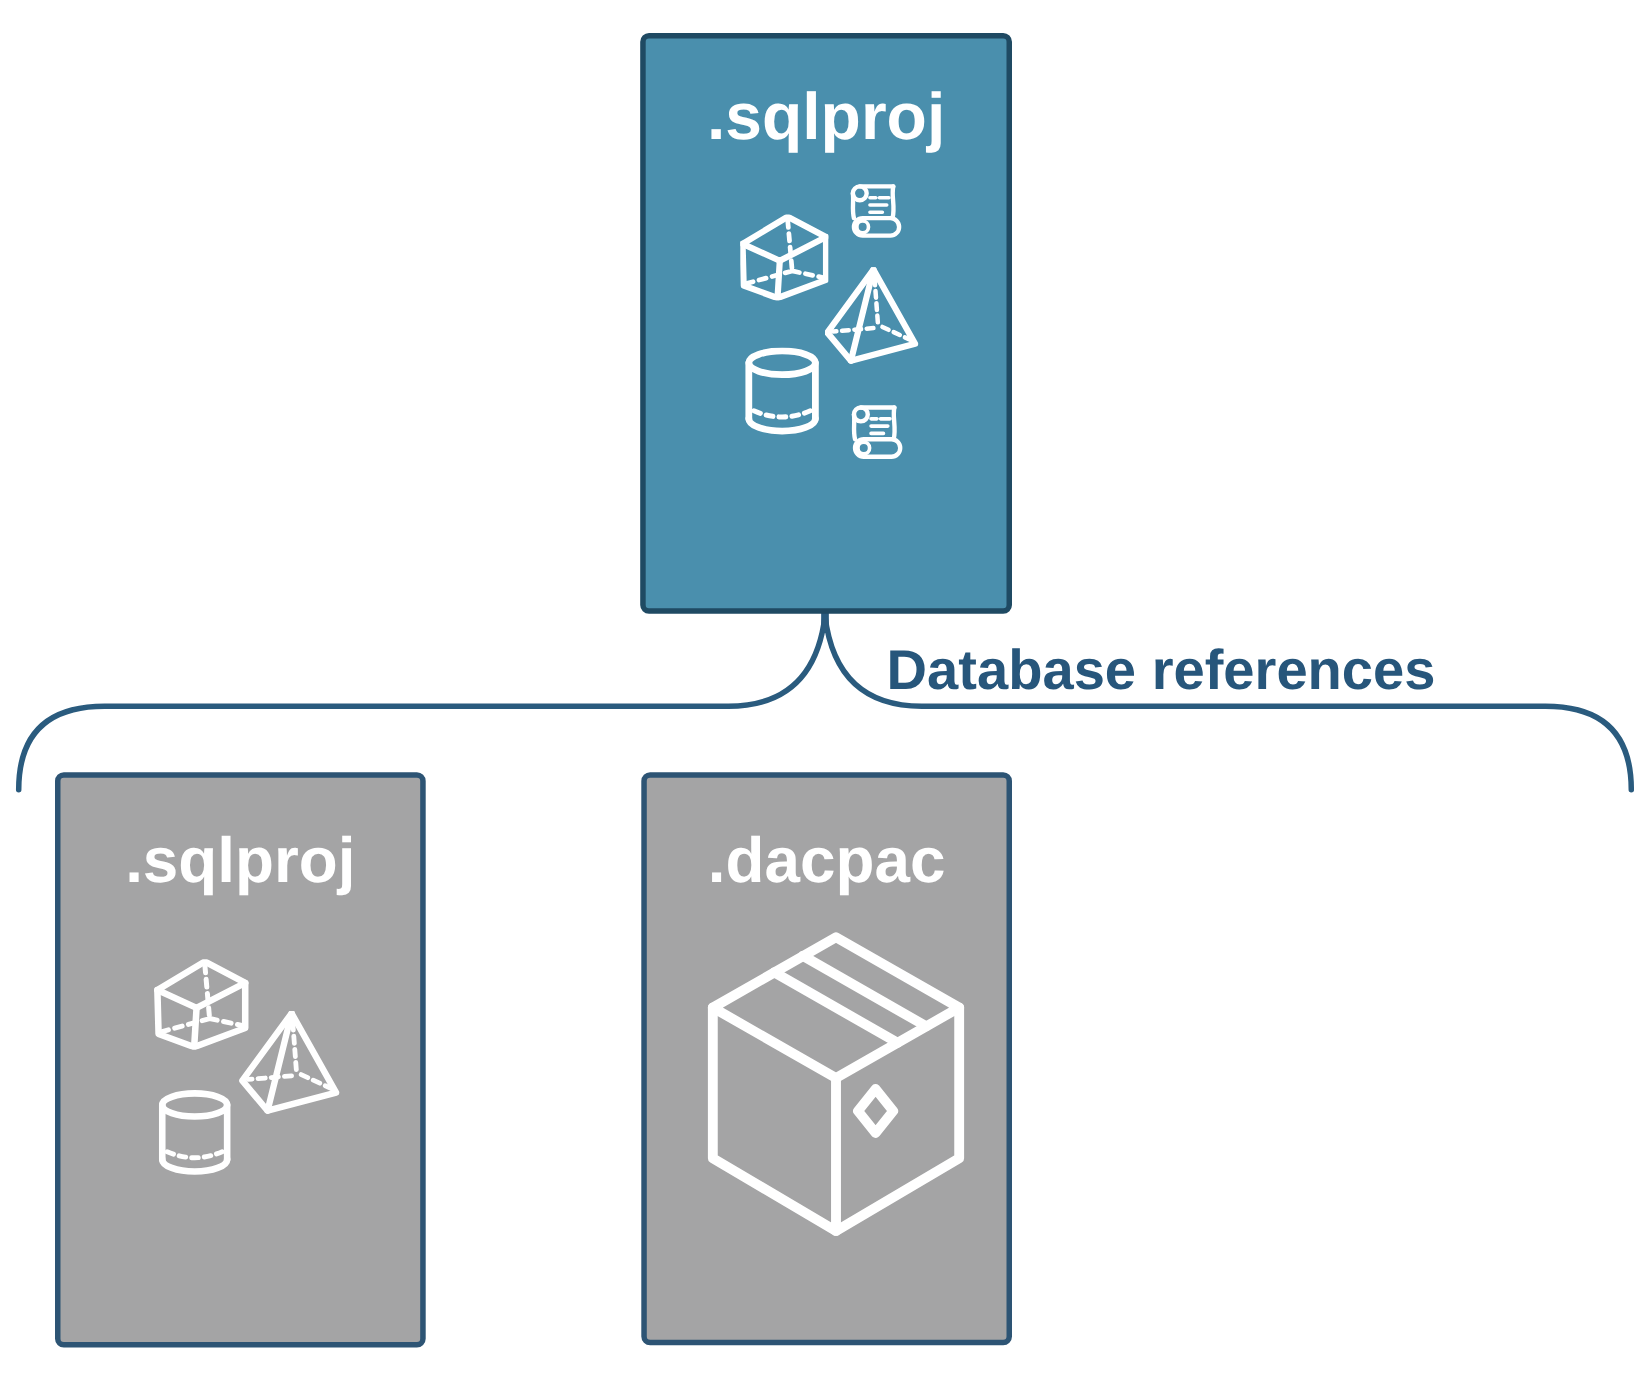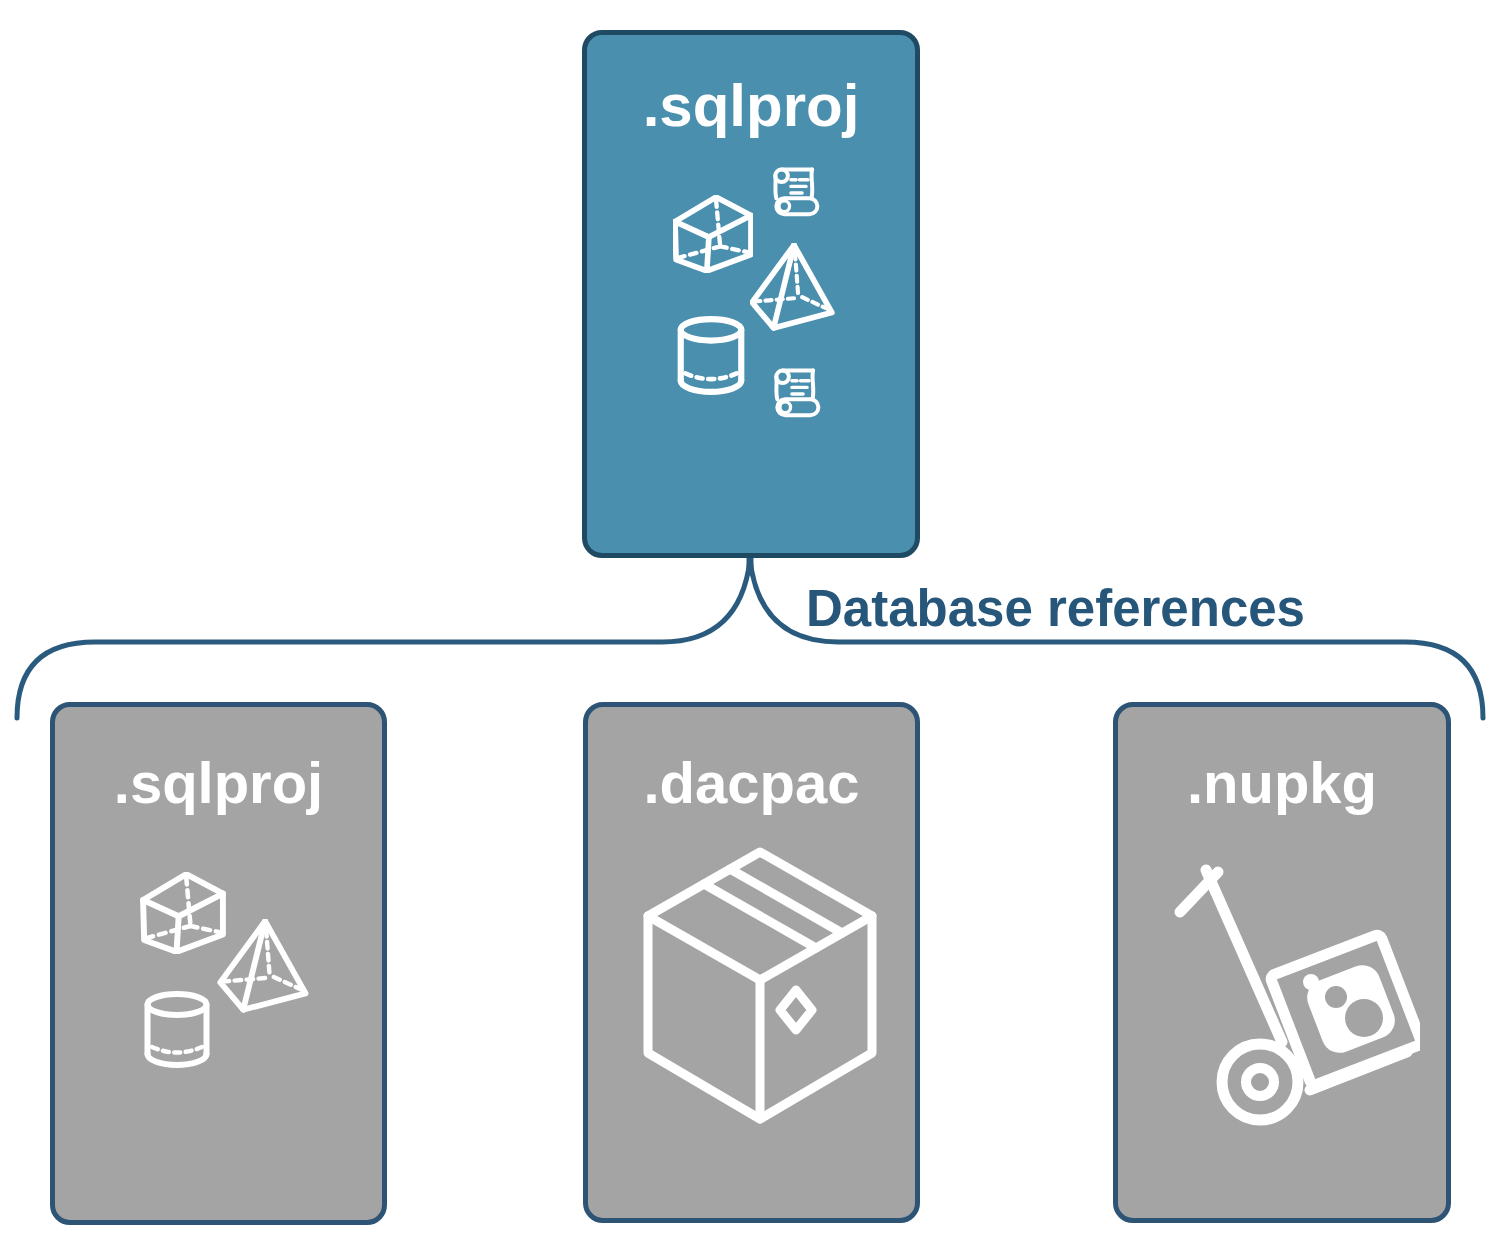--- a/index.html
+++ b/index.html
@@ -1,20 +1,20 @@
 <!DOCTYPE html>
 <html><head>
 <meta charset="utf-8">
 <style>
   html,body { margin:0; padding:0; background:#ffffff; }
   .canvas {
     position:relative; width:1500px; height:1250px; background:#ffffff;
     font-family:"Liberation Sans", sans-serif; overflow:hidden;
   }
-  .node { position:absolute; box-sizing:border-box; border-radius:20px; }
+  .node { position:absolute; box-sizing:border-box; border-radius:8px; }
   .node-root {
     left:582px; top:30px; width:338px; height:528px;
     background:#4A8FAD; border:5px solid #1F4A63;
   }
   .node-child { background:#A4A4A5; border:5px solid #2D5474; }
   #child-sqlproj { left:50px;   top:702px; width:337px; height:523px; }
   #child-dacpac  { left:583px;  top:702px; width:337px; height:521px; }
   #child-nupkg   { left:1113px; top:702px; width:338px; height:521px; }
   .node-title {
     width:100%; text-align:center; color:#ffffff; font-weight:bold;
@@ -115,30 +115,14 @@
 
     <svg class="icon" style="left:55px; top:140px;" width="234" height="278" viewBox="0 0 234 278">
       <path d="M117 5 L229 69 L117 133 L5 69 Z" stroke-width="9"></path>
       <path d="M61 37 L173 101 M87 22 L199 86" stroke-width="9"></path>
       <path d="M5 69 V206 L117 272 V133" stroke-width="9"></path>
       <path d="M229 69 V206 L117 272" stroke-width="9"></path>
       <path d="M153 143 L169 163 L153 183 L137 163 Z" stroke-width="9"></path>
     </svg>
   </div>
 
-  <div class="node node-child" id="child-nupkg">
-    <p class="node-title">.nupkg</p>
-
-    <svg class="icon" style="left:52px; top:153px;" width="250" height="280" viewBox="0 0 250 280">
-      <path d="M10 52 L48 12" stroke-width="11"></path>
-      <path d="M36 10 L112 182" stroke-width="11"></path>
-      <circle cx="90" cy="222" r="38" stroke-width="11"></circle>
-      <circle cx="90" cy="222" r="14" stroke-width="10"></circle>
-      <path d="M140 230 L237 192" stroke-width="11"></path>
-      <rect x="117" y="91" width="118" height="118" rx="5" stroke-width="11" transform="rotate(-21 176 150)"></rect>
-      <rect x="143" y="111" width="76" height="76" rx="18" fill="#ffffff" stroke="none" transform="rotate(-21 181 149)"></rect>
-      <circle cx="194" cy="158" r="19" fill="#A4A4A5" stroke="none"></circle>
-      <circle cx="166" cy="137" r="11" fill="#A4A4A5" stroke="none"></circle>
-      <circle cx="141" cy="122" r="8" fill="#ffffff" stroke="none"></circle>
-    </svg>
-  </div>
 
 </div>
 
 </body></html>

